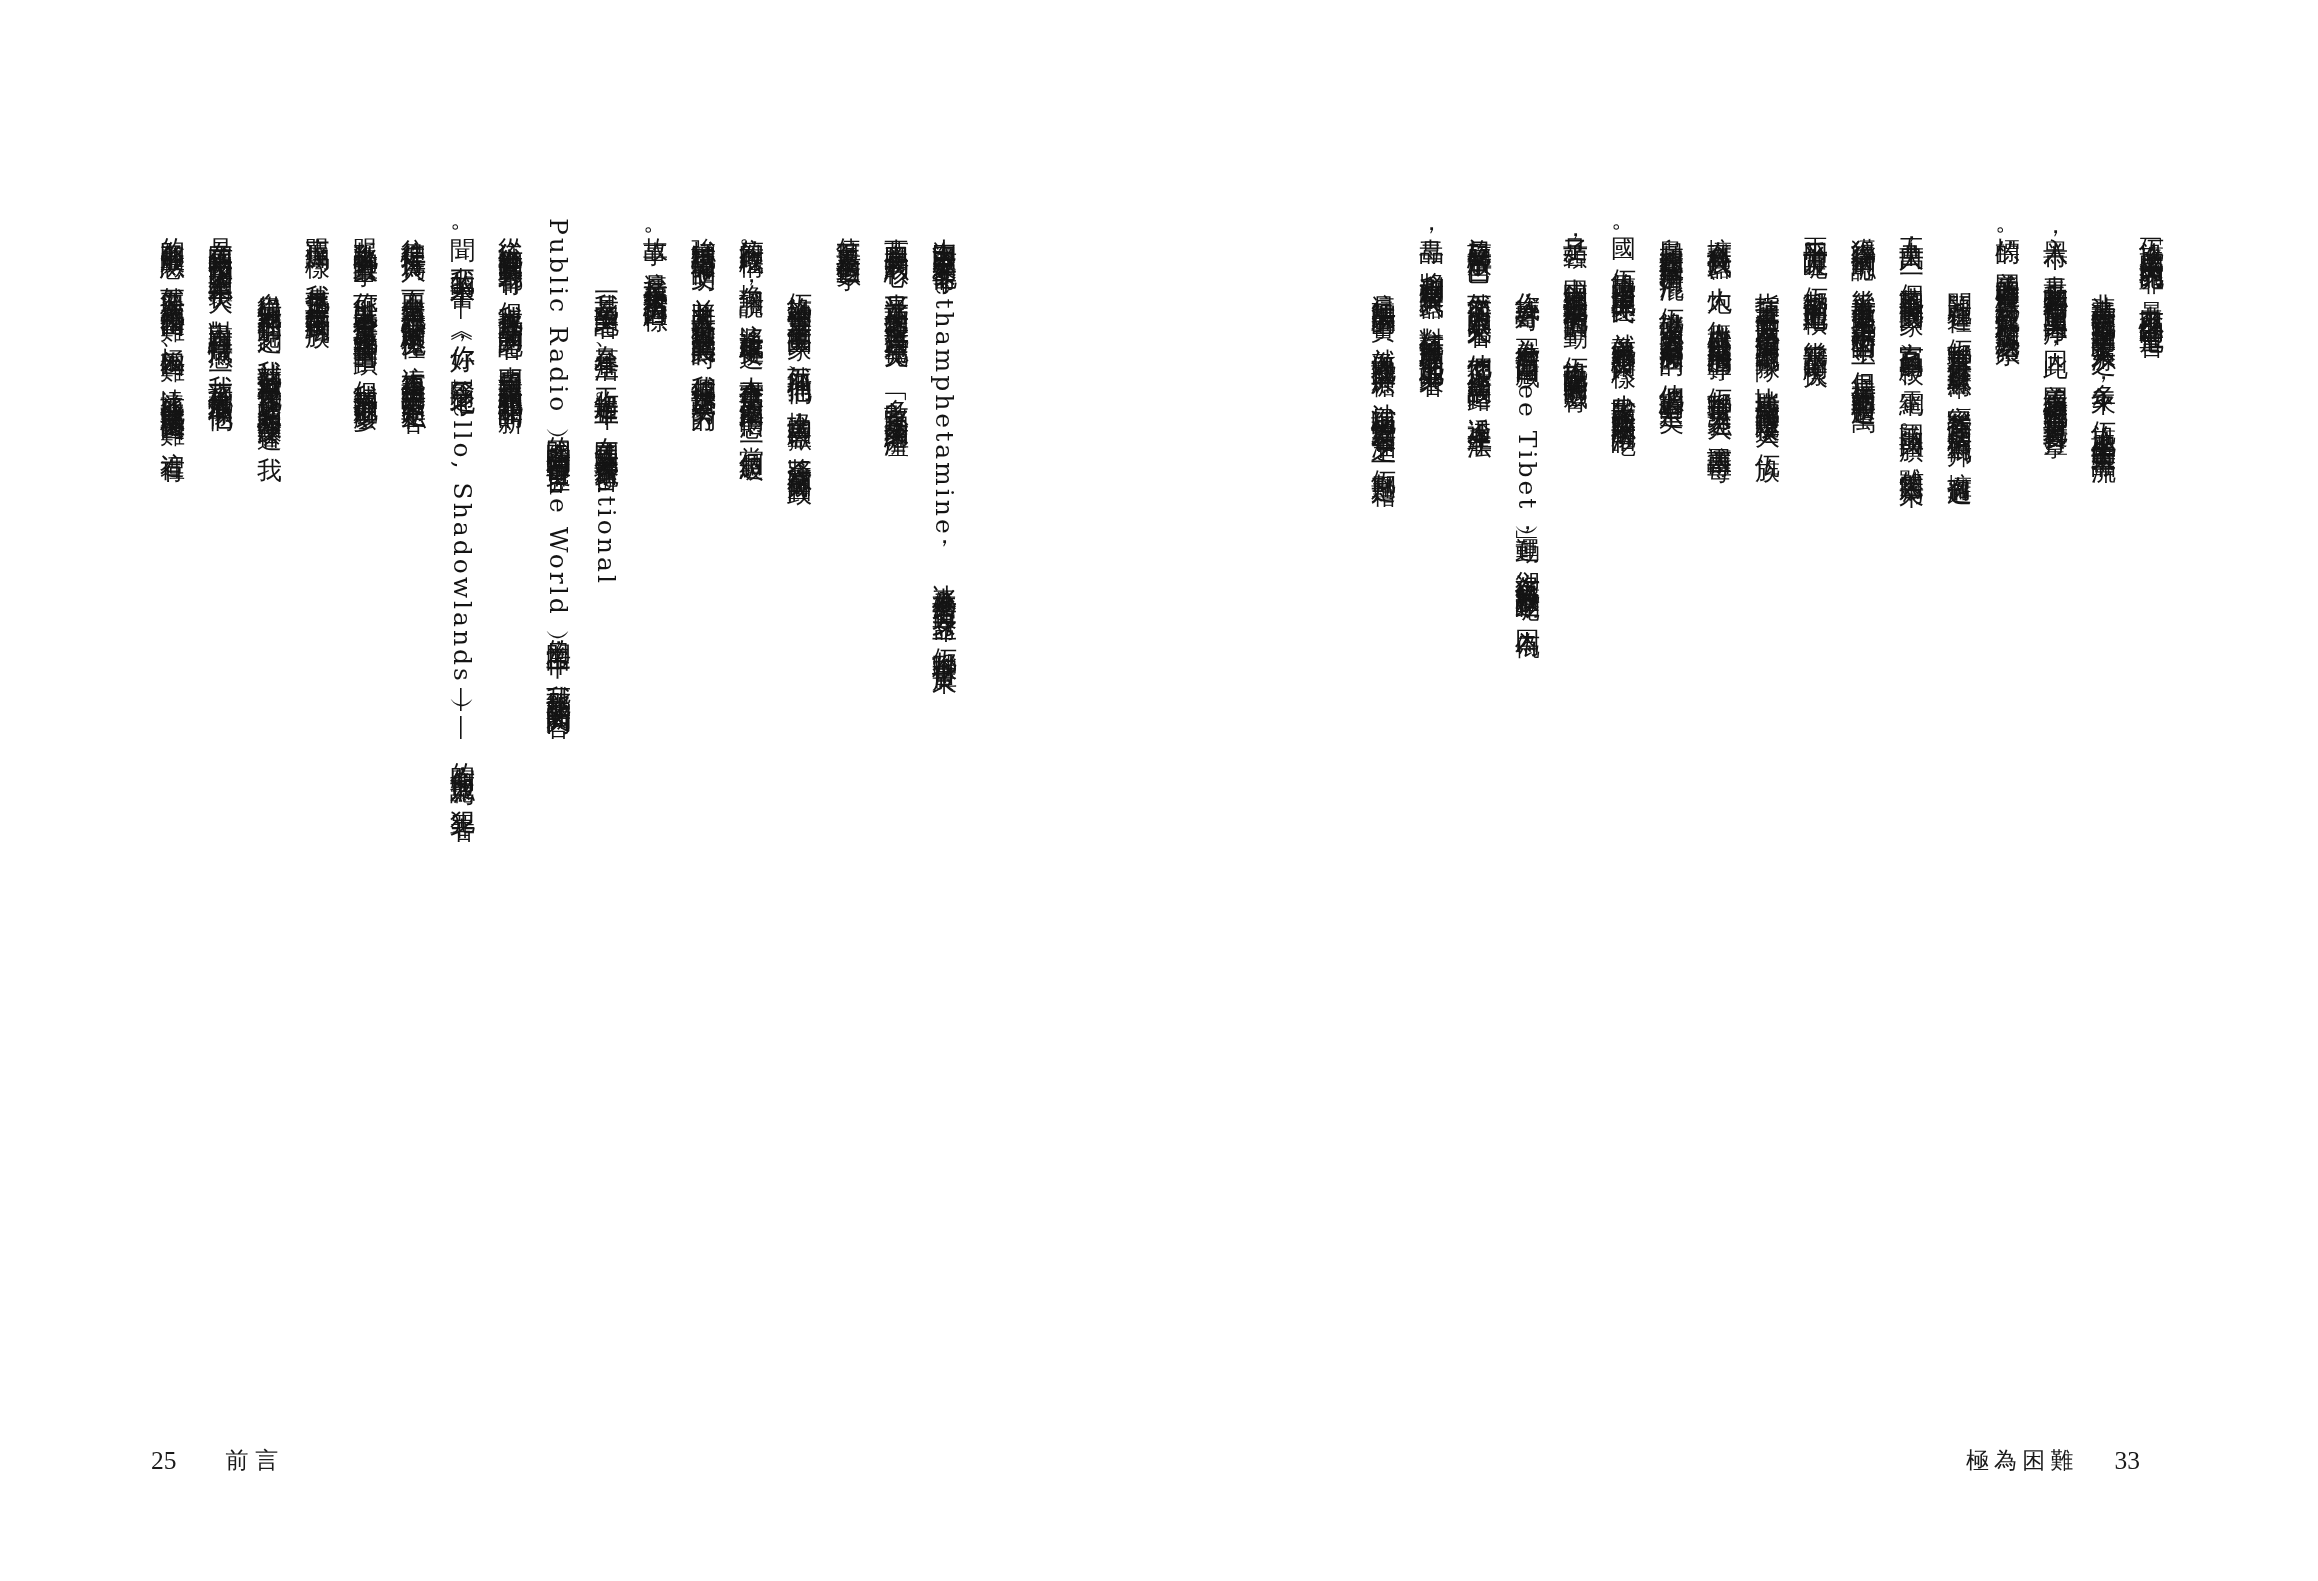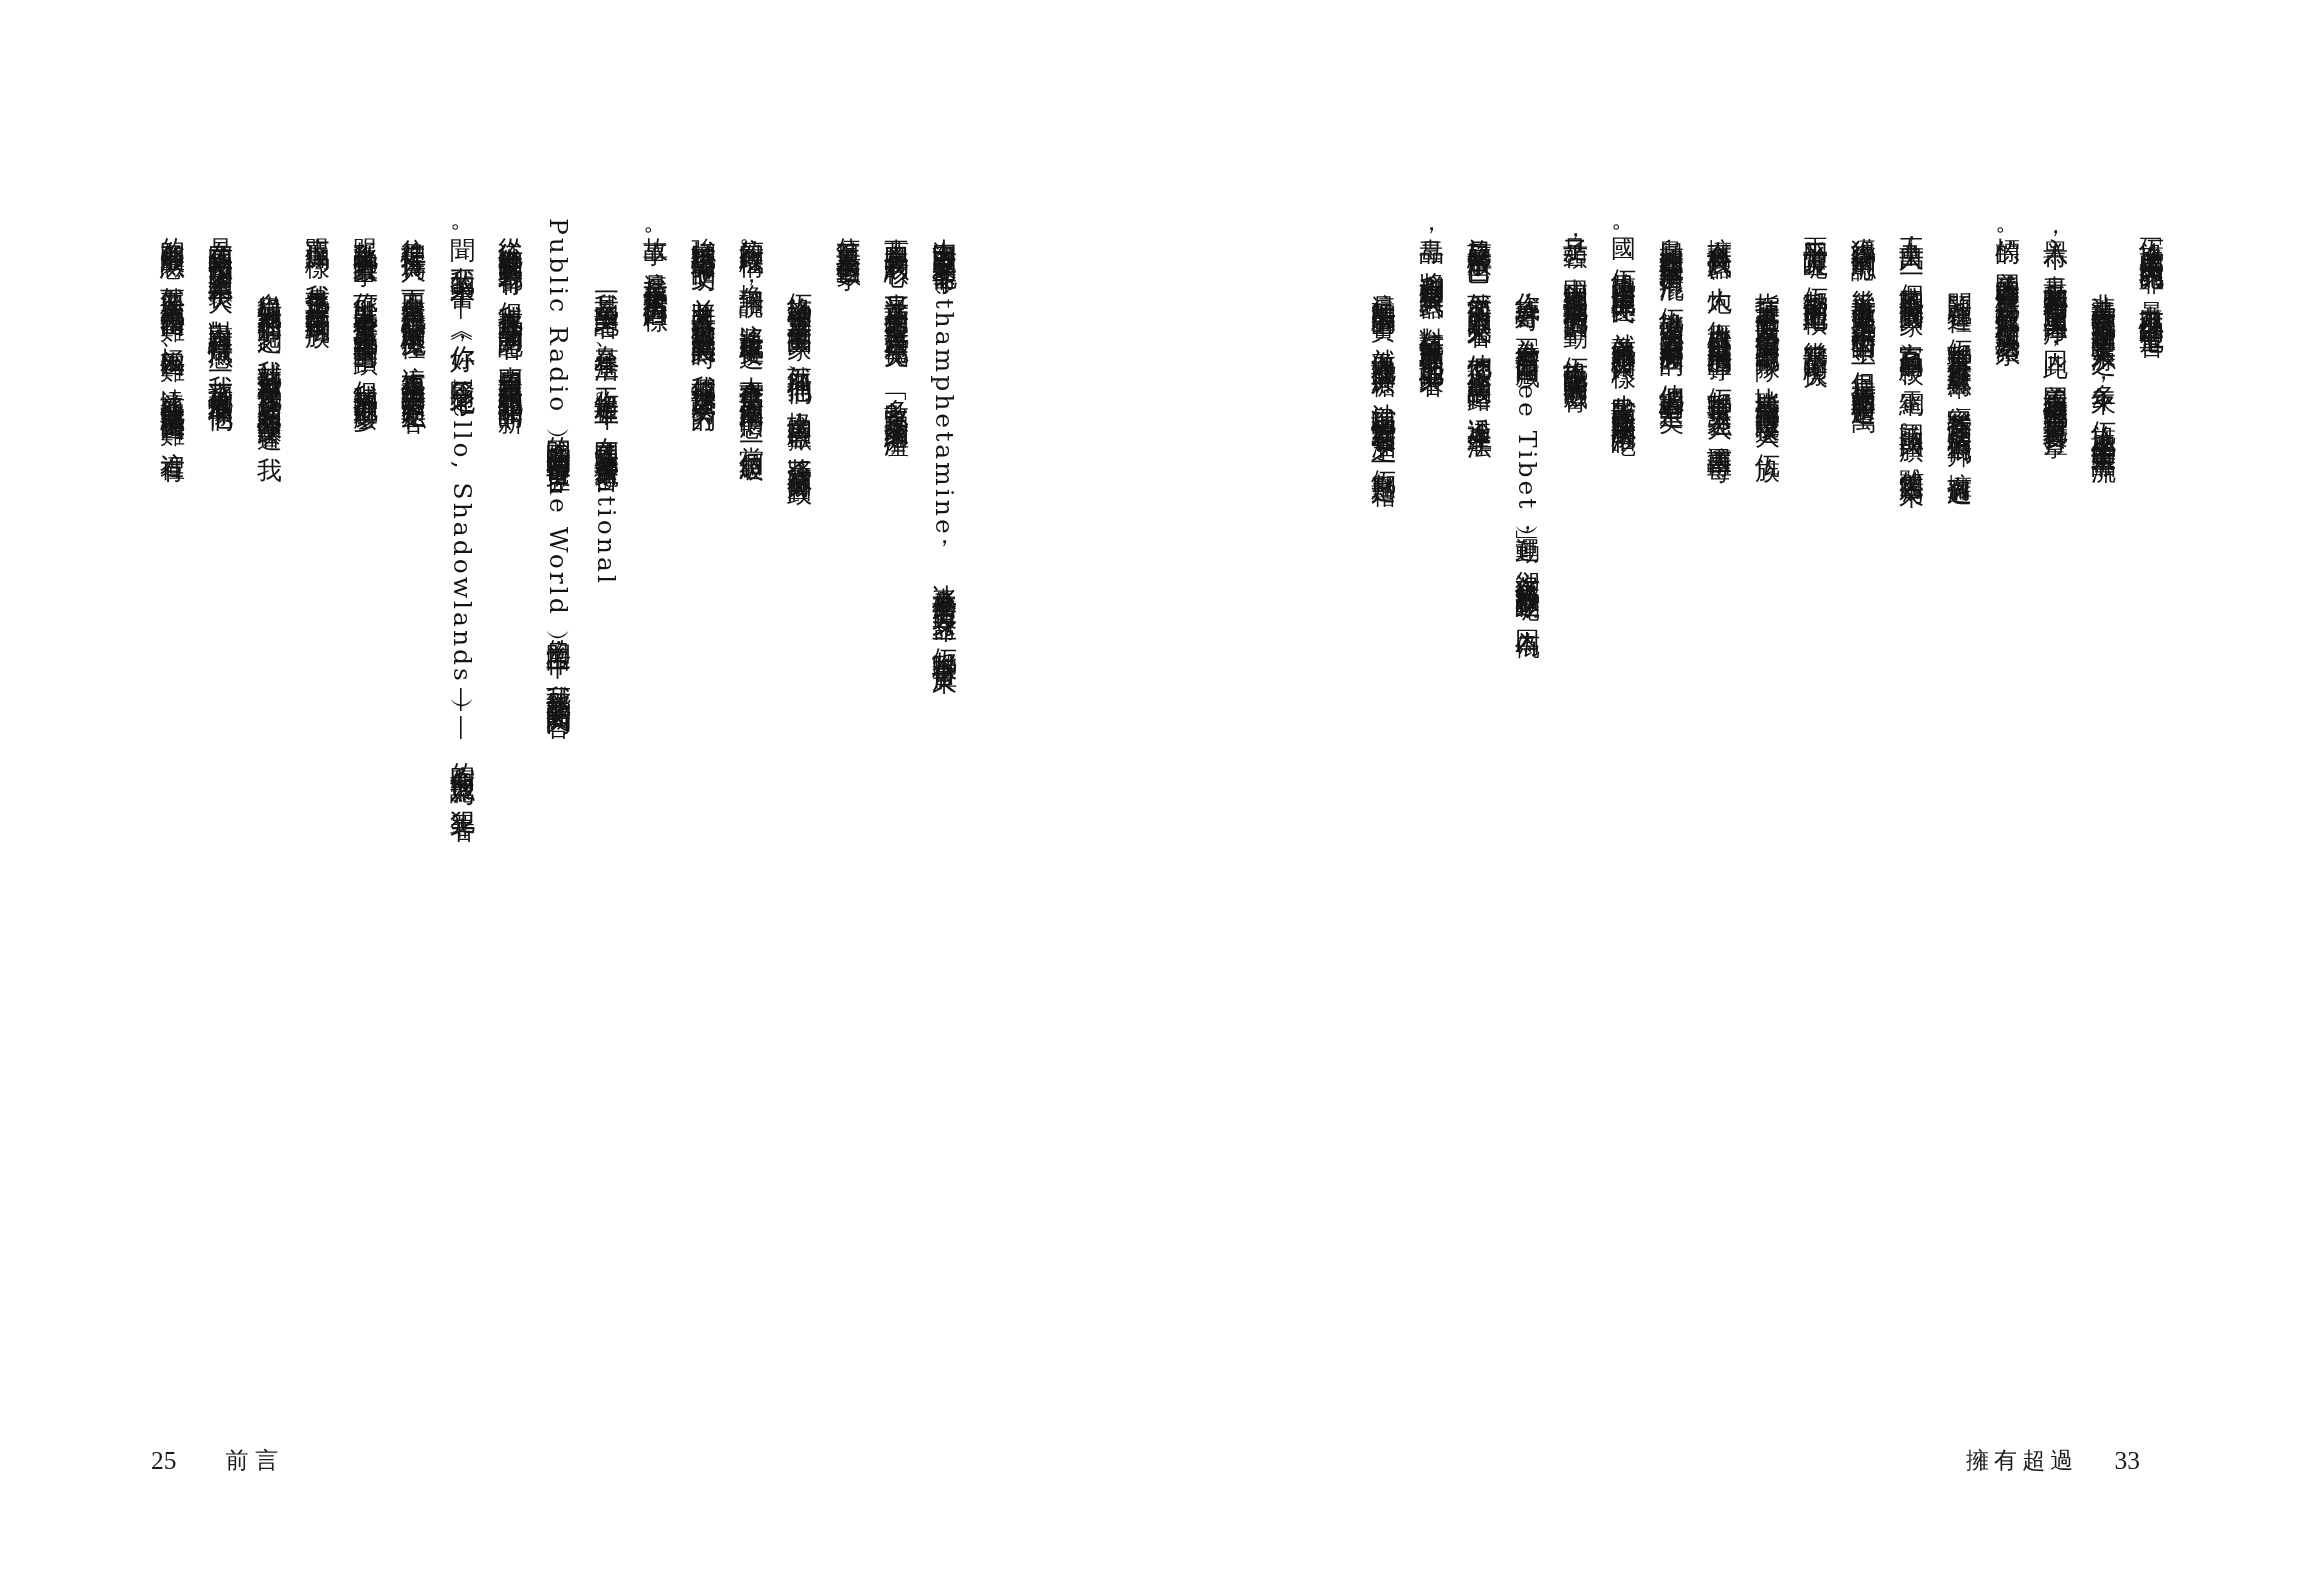--- a/index.html
+++ b/index.html
@@ -78,21 +78,21 @@
   <div class="col" style="left: 448px;">聞。我的第一本書——《你好，陰影之地》（Hello, Shadowlands）——的寫作前提認為，犯罪者</div>
   <div class="col" style="left: 399px;">往往是理性行為人，而不盡然單純是心狠手辣的妖魔鬼怪。這本短篇合輯說的是東南亞走私客</div>
   <div class="col" style="left: 351px;">跟叛亂者的真實故事。你可能以為本書會提供更多佤邦聯合軍的事蹟，但我知道的也就那麼多。</div>
   <div class="col" style="left: 303px;">跟達伽馬一樣，我也是透過二手故事接觸到佤族。</div>
   <div class="col indent" style="left: 255px;">自從得知佤邦存在的那一刻起，我就對這個藏在光天化日之下的禁忌共和國深深著迷。我</div>
   <div class="col" style="left: 206px;">是在美國阿帕拉契山腳下的工業小鎮長大，對山民有種特殊情感，我一直認為佤族並不像他們</div>
   <div class="col" style="left: 158px;">的名聲那般險惡。然而要進入佤邦相當困難、極為困難、遠比前往北韓或南極更困難。這裡有</div>
 </div>
 
 <div class="footer footer-right">
-  <span class="title">擁有超過</span>
+  <span class="title">極為困難</span>
   <span class="num">33</span>
 </div>
 
 <div class="footer footer-left">
   <span class="num">25</span>
   <span class="title">前言</span>
 </div>
 
 
 </body></html>

